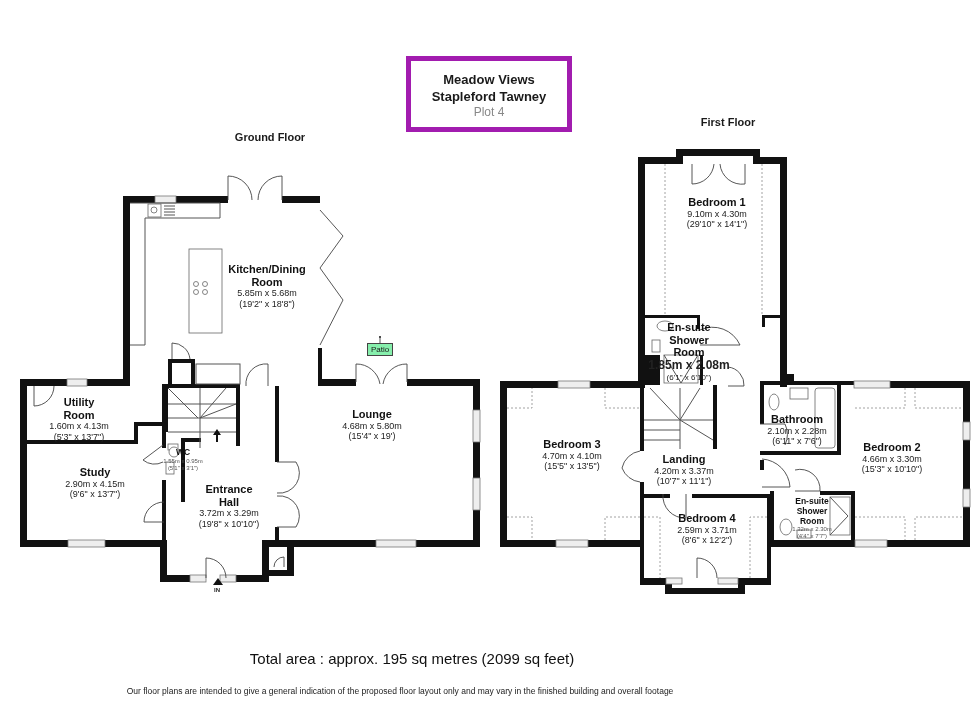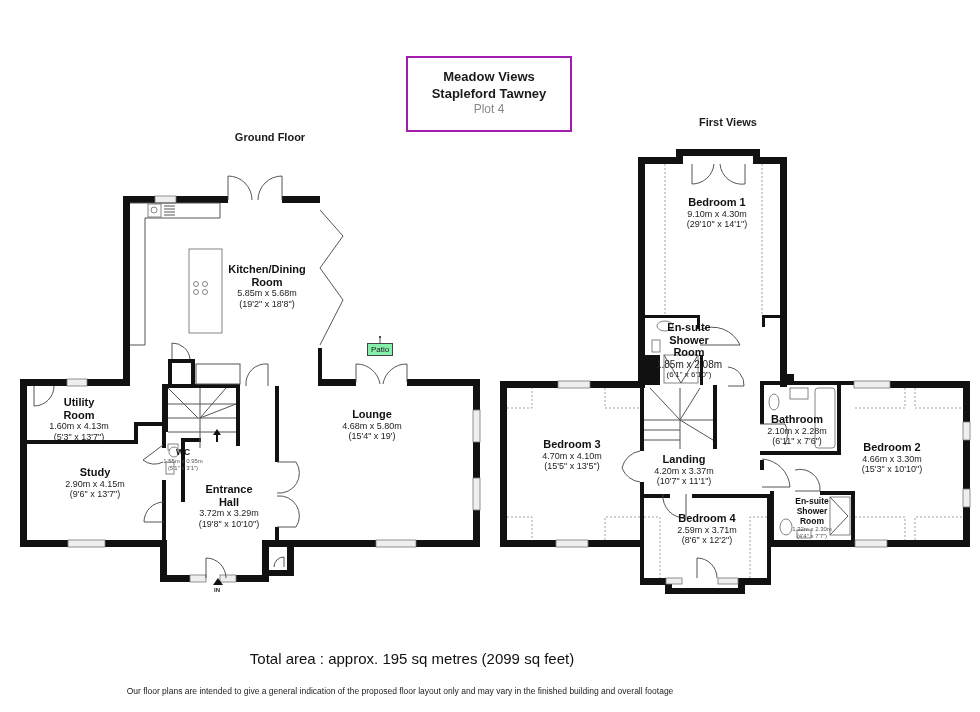--- a/index.html
+++ b/index.html
@@ -10,21 +10,21 @@
   .dash { stroke:#8a8a8a; stroke-width:0.8; fill:none; stroke-dasharray:2 2; }
   .win { fill:#eeeeee; stroke:#777; stroke-width:0.8; }
   .door { stroke:#444; stroke-width:0.9; fill:none; }
   .fix { stroke:#666; stroke-width:0.8; fill:#fff; }
   .lbl { position:absolute; text-align:center; transform:translateX(-50%); white-space:nowrap; line-height:1.15; }
   .lbl .n { font-weight:bold; font-size:11px; color:#111; display:block; }
   .lbl .m { font-size:9px; color:#222; display:block; }
   .lbl.small .n { font-size:8.5px; }
   .lbl.small .m { font-size:6px; color:#555; }
   .floor-title { position:absolute; font-weight:bold; font-size:11px; transform:translateX(-50%); }
-  .title-box { position:absolute; left:406px; top:56px; width:166px; height:76px; border:2px solid #a21caf; box-sizing:border-box; text-align:center; }
+  .title-box { position:absolute; left:406px; top:56px; width:166px; height:76px; border:5px solid #a21caf; box-sizing:border-box; text-align:center; }
   .title-box .l1, .title-box .l2 { font-weight:bold; font-size:13px; display:block; line-height:17px; }
   .title-box .l1 { margin-top:10px; }
   .title-box .l3 { font-size:12px; color:#888; display:block; line-height:15px; }
   .total { position:absolute; left:0; width:824px; top:650px; text-align:center; font-size:15px; color:#111; }
   .disclaimer { position:absolute; left:0; width:800px; top:686px; text-align:center; font-size:8.5px; color:#222; }
   .patio { position:absolute; left:367px; top:343px; font-size:8px; border:1px solid #444; padding:1px 3px; background:#86efac; }
   .in-label { position:absolute; left:214px; top:587px; font-size:6px; font-weight:bold; }
 </style>
 </head>
 <body>
@@ -277,21 +277,21 @@
   </g>
 </svg>
 
 <div class="title-box">
   <span class="l1">Meadow Views</span>
   <span class="l2">Stapleford Tawney</span>
   <span class="l3">Plot 4</span>
 </div>
 
 <div class="floor-title" style="left:252px; top:131px;margin-left:18px;">Ground Floor</div>
-<div class="floor-title" style="left:728px; top:116px;">First Views</div>
+<div class="floor-title" style="left:728px; top:116px;">First Floor</div>
 
 <div class="lbl" style="left:267px; top:263px;">
   <span class="n">Kitchen/Dining</span>
   <span class="n">Room</span>
   <span class="m">5.85m x 5.68m</span>
   <span class="m">(19'2" x 18'8")</span>
 </div>
 <div class="lbl" style="left:79px; top:396px;">
   <span class="n">Utility</span>
   <span class="n">Room</span>
@@ -324,21 +324,21 @@
 
 <div class="lbl" style="left:717px; top:196px;">
   <span class="n">Bedroom 1</span>
   <span class="m">9.10m x 4.30m</span>
   <span class="m">(29'10" x 14'1")</span>
 </div>
 <div class="lbl" style="left:689px; top:321px;">
   <span class="n">En-suite</span>
   <span class="n">Shower</span>
   <span class="n">Room</span>
-  <span class="m" style="font-size:10px;">1.85m x 2.08m</span>
+  <span class="m" style="font-size:12px;font-weight:bold;">1.85m x 2.08m</span>
   <span class="m" style="font-size:8px;">(6'1" x 6'10")</span>
 </div>
 <div class="lbl" style="left:572px; top:438px;">
   <span class="n">Bedroom 3</span>
   <span class="m">4.70m x 4.10m</span>
   <span class="m">(15'5" x 13'5")</span>
 </div>
 <div class="lbl" style="left:684px; top:453px;">
   <span class="n">Landing</span>
   <span class="m">4.20m x 3.37m</span>

